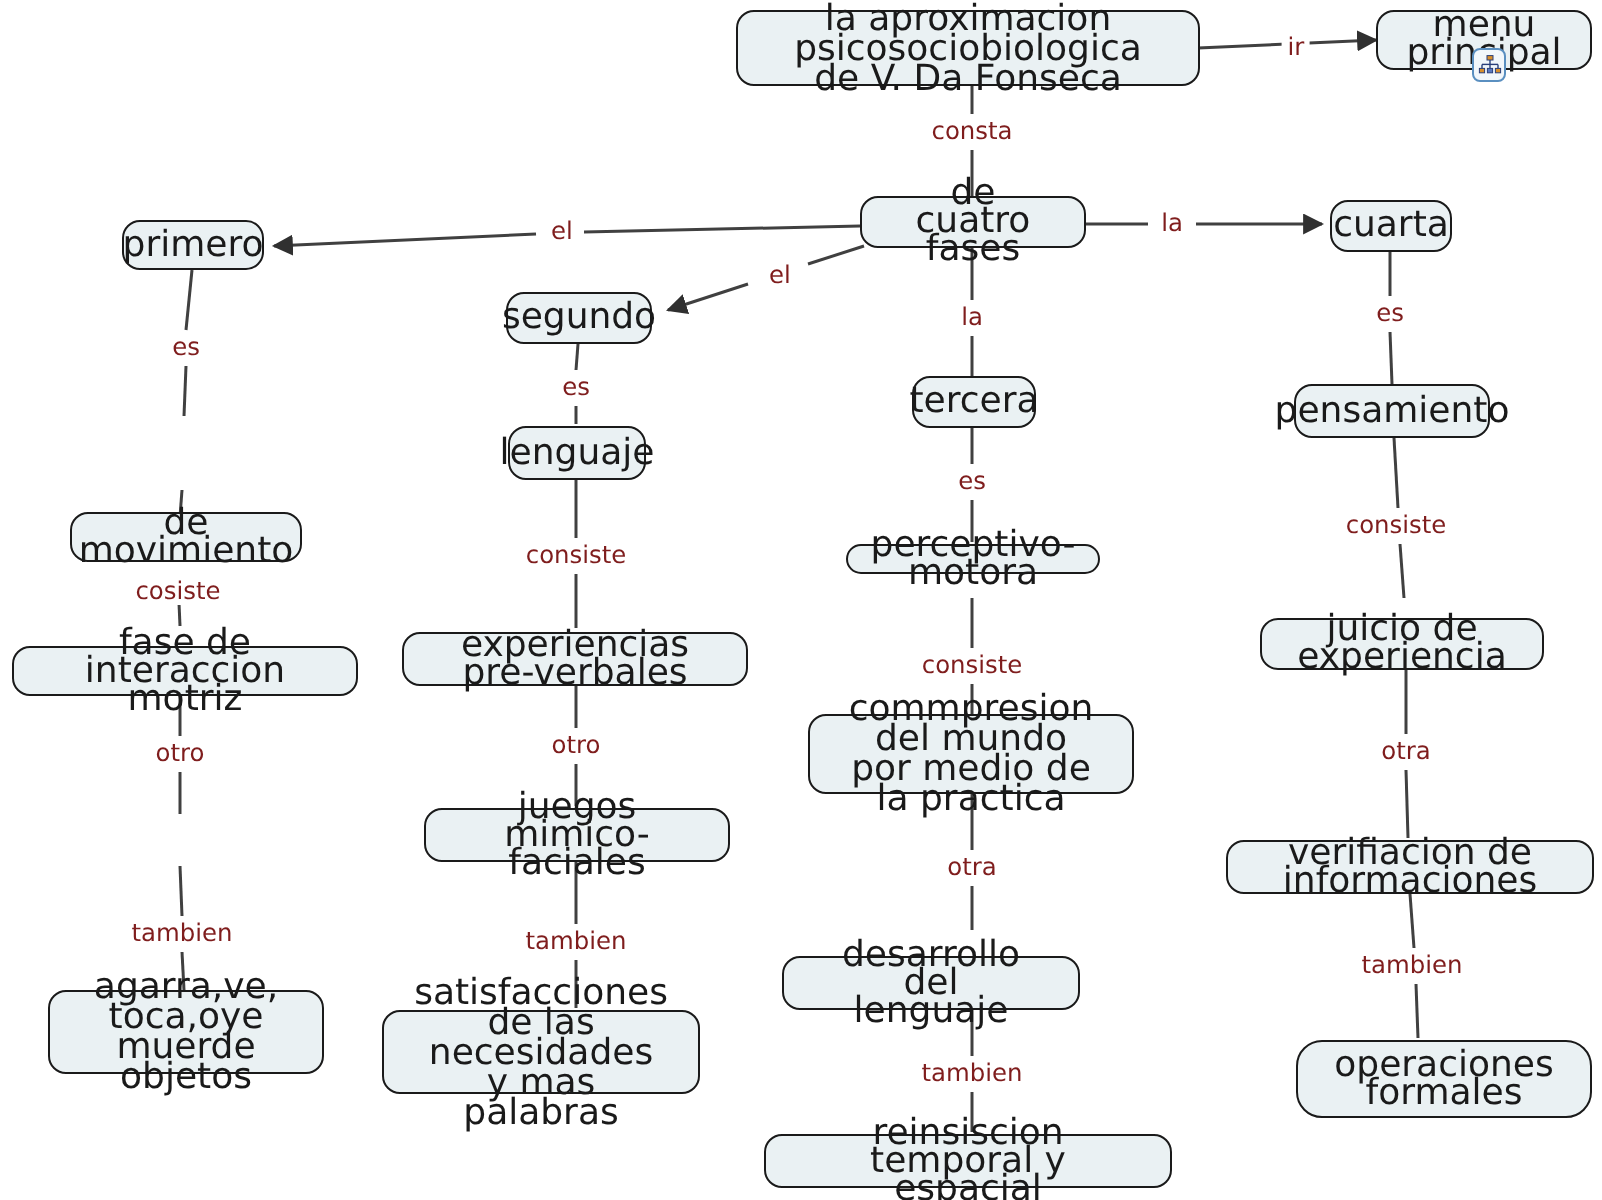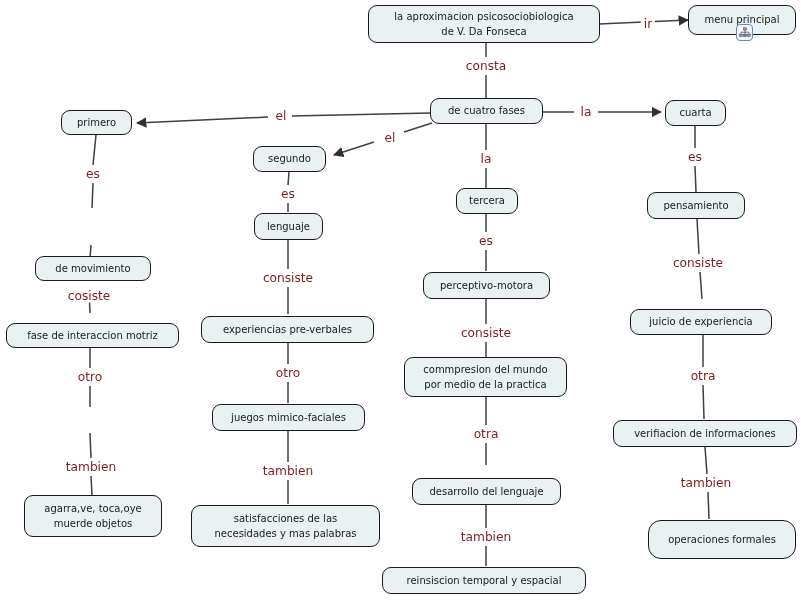--- a/index.html
+++ b/index.html
@@ -26,27 +26,27 @@
     height: 600px;
     pointer-events: none;
   }
   .node {
     position: absolute;
     box-sizing: border-box;
     background: #eaf1f3;
     border: 1.4px solid #1a1a1a;
     border-radius: 9px;
     color: #1a1a1a;
-    font-size: 10px;
+    font-size: 18px;
     line-height: 14px;
     text-align: center;
     display: flex;
     align-items: center;
     justify-content: center;
-    padding: 2px 4px;
+    padding: 2px 25px;
     white-space: pre-line;
     z-index: 5;
   }
   .node.two-line {
     line-height: 15px;
   }
   .link-label {
     position: absolute;
     font-size: 12.2px;
     line-height: 13px;
@@ -165,28 +165,28 @@
   <div class="node" style="left:61px; top:110px; width:71px; height:25px;">primero</div>
   <div class="node" style="left:35px; top:220px; width:116px; height:25px;margin-top:36px;">de movimiento</div>
   <div class="node" style="left:6px; top:323px; width:173px; height:25px;">fase de interaccion motriz</div>
   <div class="node two-line" style="left:24px; top:495px; width:138px; height:42px;">agarra,ve, toca,oye
 muerde objetos</div>
 
   <div class="node" style="left:253px; top:146px; width:73px; height:26px;">segundo</div>
   <div class="node" style="left:254px; top:213px; width:69px; height:27px;">lenguaje</div>
   <div class="node" style="left:201px; top:316px; width:173px; height:27px;">experiencias pre-verbales</div>
   <div class="node" style="left:212px; top:404px; width:153px; height:27px;">juegos mimico-faciales</div>
-  <div class="node two-line" style="left:191px; top:505px; width:189px; height:42px;">satisfacciones de las
+  <div class="node two-line" style="left:191px; top:505px; width:159px; height:42px;">satisfacciones de las
 necesidades y mas palabras</div>
 
   <div class="node" style="left:456px; top:188px; width:62px; height:26px;">tercera</div>
-  <div class="node" style="left:423px; top:272px; width:127px; height:27px;">perceptivo-motora</div>
+  <div class="node" style="left:423px; top:272px; width:127px; height:15px;">perceptivo-motora</div>
   <div class="node two-line" style="left:404px; top:357px; width:163px; height:40px;">commpresion del mundo
 por medio de la practica</div>
-  <div class="node" style="left:412px; top:478px; width:149px; height:27px;">desarrollo del lenguaje</div>
+  <div class="node" style="left:391px; top:478px; width:149px; height:27px;">desarrollo del lenguaje</div>
   <div class="node" style="left:382px; top:567px; width:204px; height:27px;">reinsiscion temporal y espacial</div>
 
   <div class="node" style="left:665px; top:100px; width:61px; height:26px;">cuarta</div>
   <div class="node" style="left:647px; top:192px; width:98px; height:27px;">pensamiento</div>
   <div class="node" style="left:630px; top:309px; width:142px; height:26px;">juicio de experiencia</div>
   <div class="node" style="left:613px; top:420px; width:184px; height:27px;">verifiacion de informaciones</div>
   <div class="node" style="left:648px; top:520px; width:148px; height:39px;border-radius:13px;">operaciones formales</div>
 
   <div class="link-label" style="left:648px; top:24px;">ir</div>
   <div class="link-label" style="left:486px; top:66px;">consta</div>

